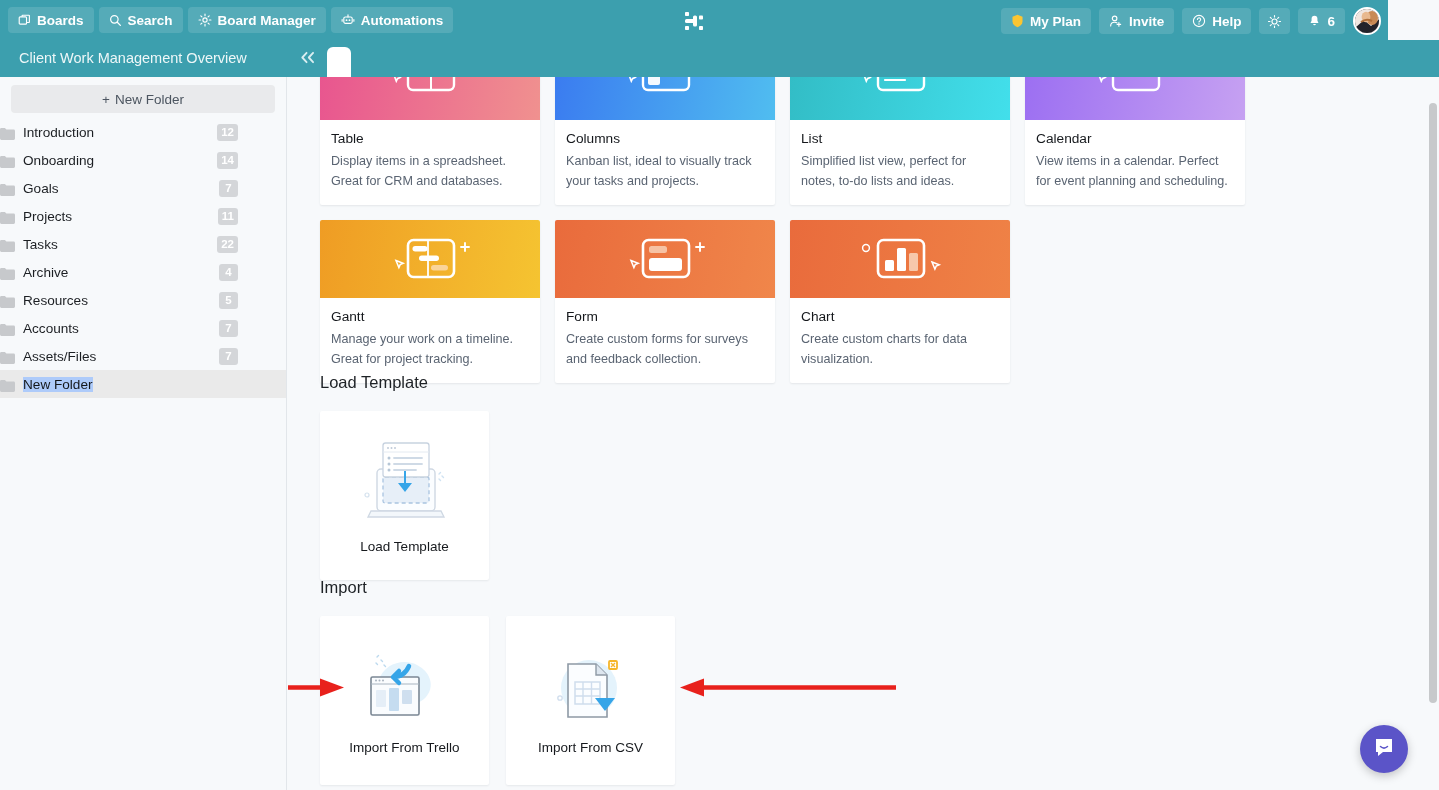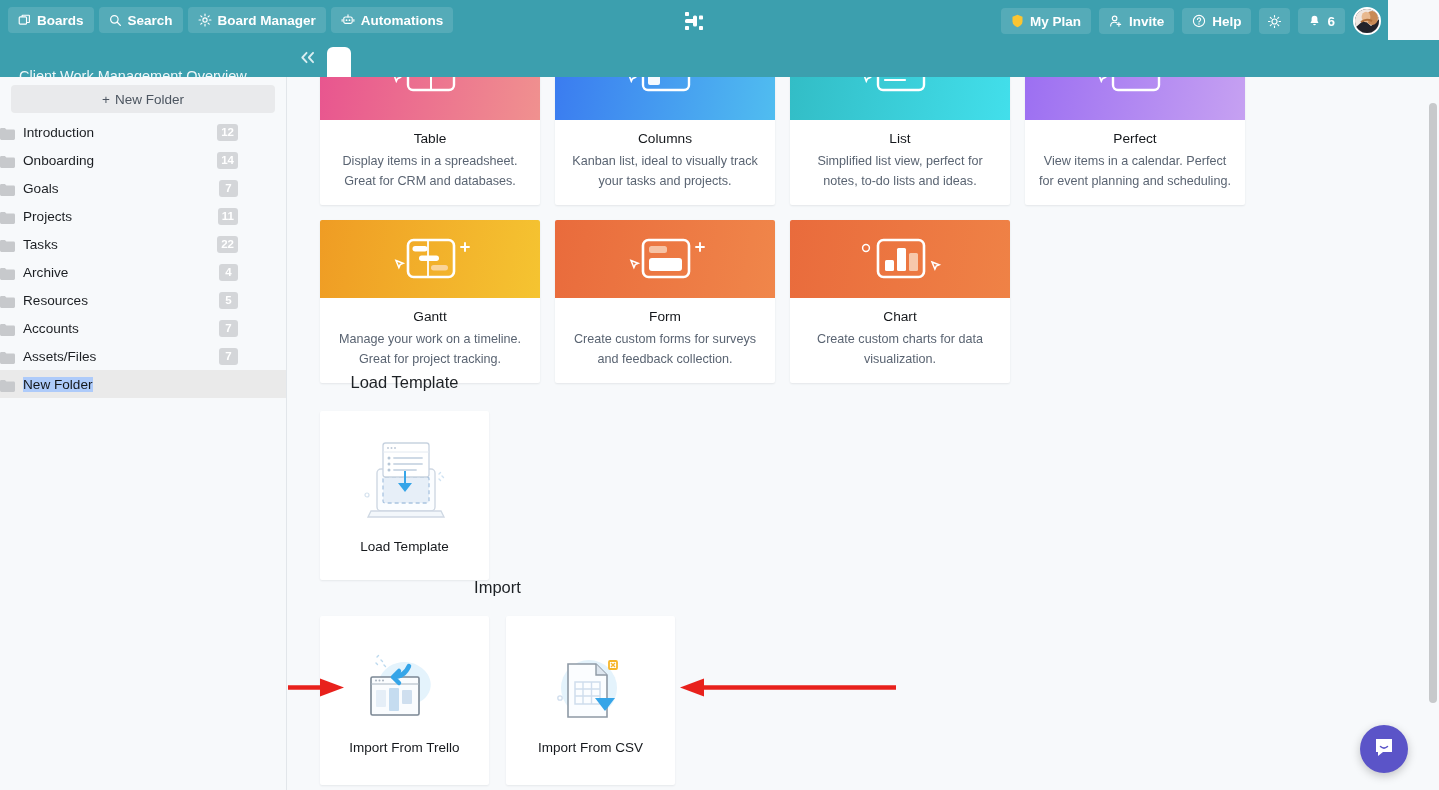--- a/index.html
+++ b/index.html
@@ -40,21 +40,21 @@
     background: #2b2b33;
     overflow: hidden; position: relative; cursor: pointer;
   }
 
   
   .titlebar {
     position: absolute; top: 40px; left: 0; width: 1439px; height: 37px;
     background: #3c9fae;
   }
   .board-title {
-    position: absolute; left: 19px; top: 28px;
+    position: absolute; left: 19px; top: 10px;
     color: #eef7f8; font-size: 14.5px;
   }
   .collapse-btn {
     position: absolute; left: 299px; top: 9px;
     color: #d9eef1; font-size: 17px; font-weight: bold;
     cursor: pointer; letter-spacing: -2px;
   }
   .view-tab {
     position: absolute; left: 327px; top: 7px;
     width: 24px; height: 30px;
@@ -95,21 +95,20 @@
     color: #ffffff; font-size: 11.5px; font-weight: bold;
     display: flex; align-items: center; justify-content: center; text-align: center;
   }
 
   
   .main {
     position: absolute; left: 288px; top: 77px;
     width: 1151px; height: 713px;
     background: #f7f9fb;
     overflow: hidden;
-    text-align: center;
   }
   .section-title {
     font-size: 16.5px; color: #1e2226; font-weight: normal;
   }
 
   
   .card-grid {
     position: absolute; display: grid;
     grid-template-columns: repeat(4, 220px);
     gap: 15px;
@@ -434,21 +433,21 @@
           <rect x="88" y="13" width="46" height="35" rx="5" fill="none" stroke="#fff" stroke-width="2.4"></rect>
           <path d="M88 24h46" stroke="#fff" stroke-width="2"></path>
           <rect x="95" y="29" width="7" height="6" rx="1" fill="#fff"></rect>
           <rect x="106" y="29" width="7" height="6" rx="1" fill="#fff" opacity="0.6"></rect>
           <rect x="117" y="29" width="7" height="6" rx="1" fill="#fff" opacity="0.6"></rect>
           <path d="M148 25h9M152.5 20.5v9" stroke="#fff" stroke-width="2" stroke-linecap="round"></path>
           <path d="M74 33l6 2.5-2.5 1.2-1.2 2.5z" fill="none" stroke="#fff" stroke-width="1.6"></path>
         </svg>
       </div>
       <div class="tpl-body">
-        <div class="tpl-name">Perfect</div>
+        <div class="tpl-name">Calendar</div>
         <div class="tpl-desc">View items in a calendar. Perfect for event planning and scheduling.</div>
       </div>
     </div>
 
     <div class="tpl-card">
       <div class="tpl-banner" style="background:linear-gradient(100deg,#ef9c24,#f5c431)">
         <svg width="220" height="78" viewBox="0 0 220 78" style="display:block">
           <rect x="88" y="20" width="46" height="37" rx="5.5" fill="none" stroke="#fff" stroke-width="2.6"></rect>
           <path d="M108 20v37" stroke="#fff" stroke-width="1.8"></path>
           <rect x="92.5" y="26" width="15" height="5.5" rx="2.7" fill="#fff"></rect>

